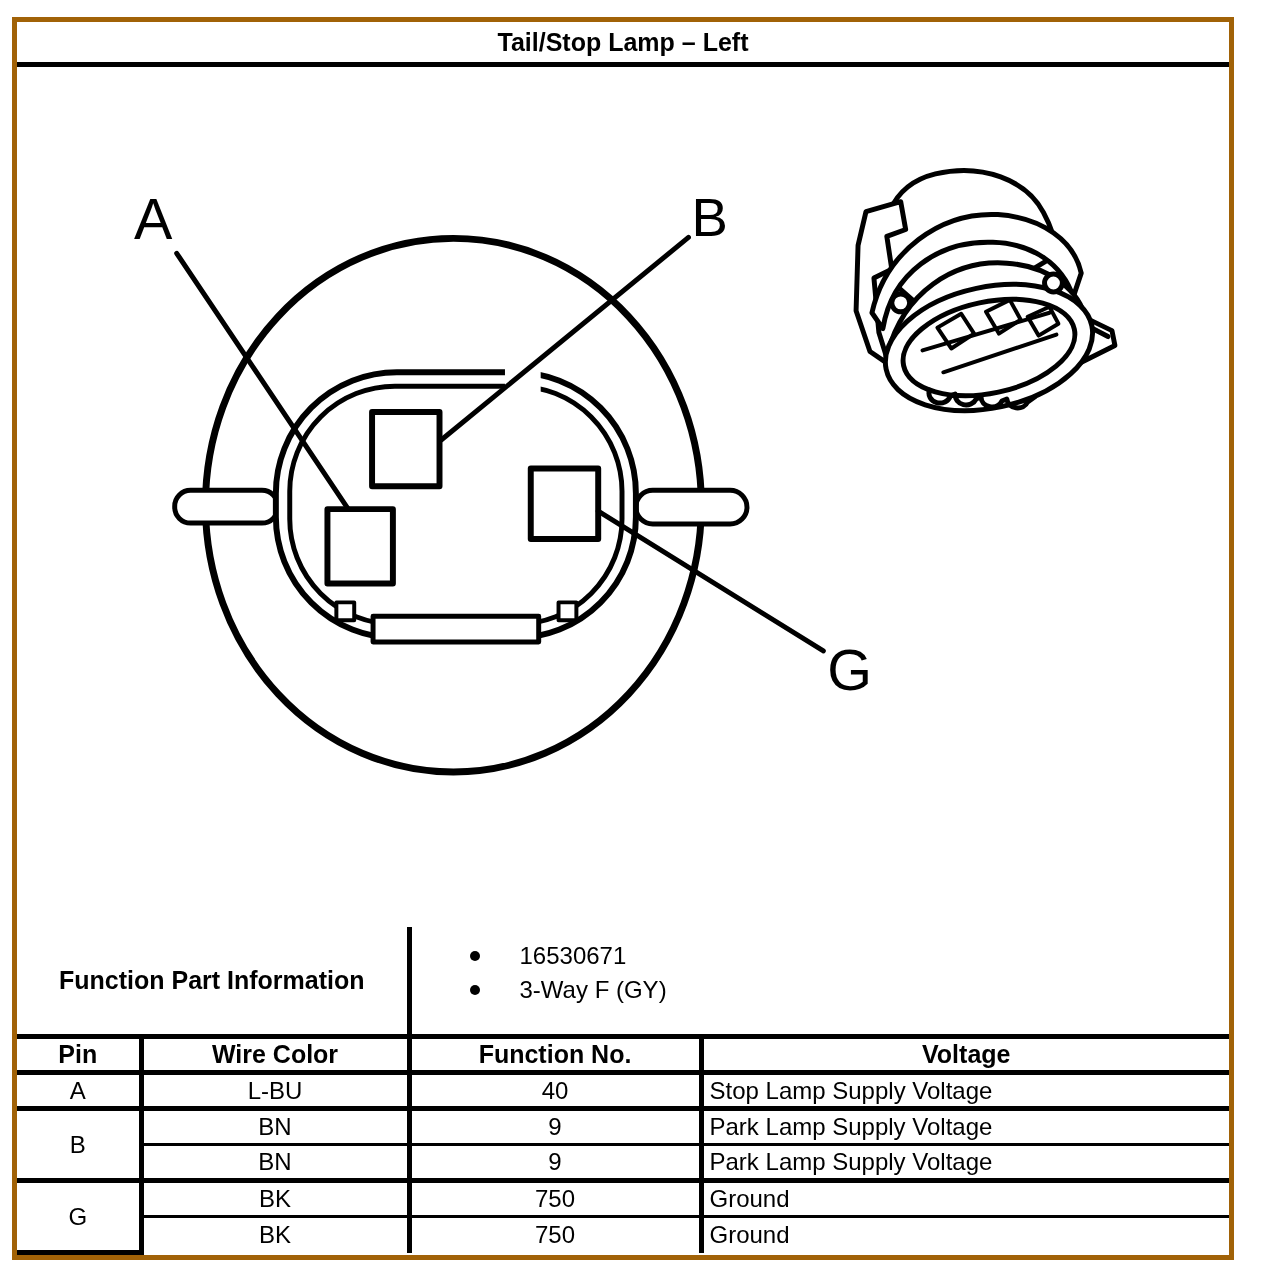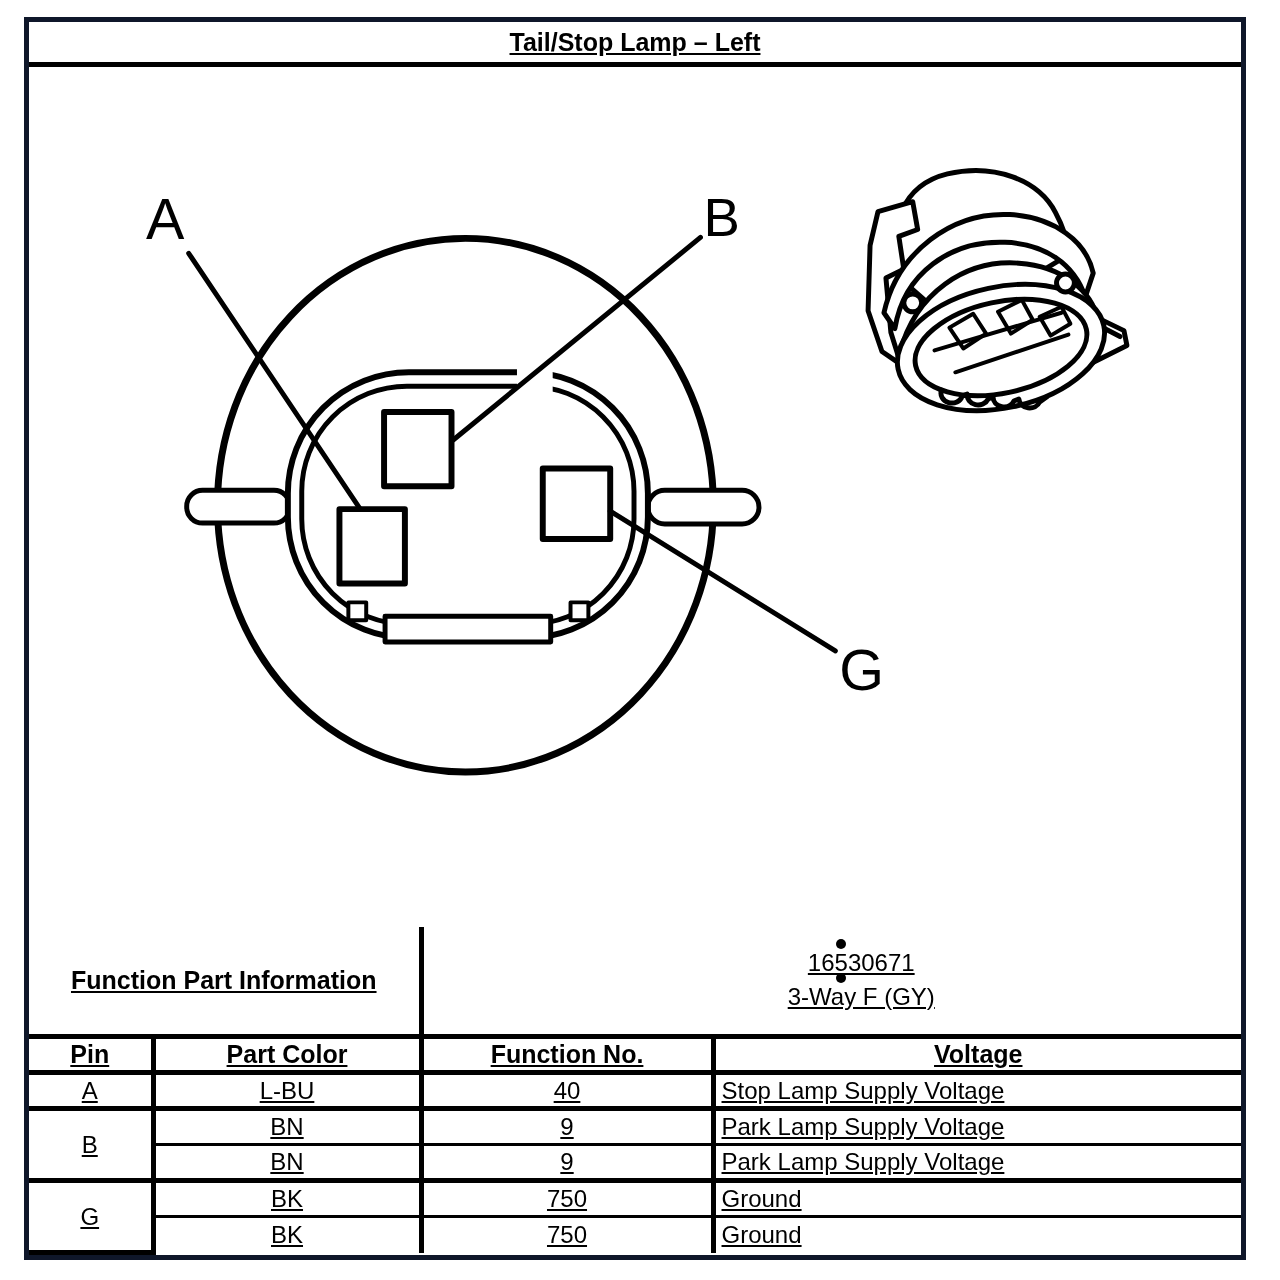--- a/index.html
+++ b/index.html
@@ -5,27 +5,26 @@
   * { box-sizing: border-box; }
   html, body {
     margin: 0; padding: 0;
     width: 1280px; height: 1280px;
     background: #ffffff;
     font-family: "Liberation Sans", sans-serif;
     color: #000;
   }
   .sheet {
     position: absolute;
-    left: 24px; top: 17px;
+    left: 12px; top: 17px;
     width: 1222px; height: 1243px;
-    border: 5px solid #0f172a;
+    border: 5px solid #a16207;
     display: flex;
     flex-direction: column;
     background: #fff;
-    text-decoration: underline;
   }
   .title-bar {
     flex: 0 0 auto;
     height: 45px;
     border-bottom: 5px solid #000;
     display: flex;
     align-items: center;
     justify-content: center;
     font-size: 25px;
     font-weight: bold;
@@ -64,21 +63,20 @@
   tr.hdr-row { height: 36px; margin-left: 36px; }
   tr.data-row { height: 36px; }
   td.cpi-label { font-weight: bold; font-size: 25px; }
   td.cpi-values { vertical-align: top; text-align: left; padding-top: 12px; }
   .bullet-line {
     display: flex;
     align-items: center;
     height: 34px;
     padding-left: 58px;
     font-size: 24px;
-    flex-direction: column;
   }
   .bullet-dot {
     width: 10px; height: 10px;
     border-radius: 50%;
     background: #000;
     margin-right: 40px;
     flex: 0 0 auto;
   }
   td.fn-cell { text-align: left; padding-left: 6px; }
   
@@ -160,21 +158,21 @@
           <span>16530671</span>
         </div>
         <div class="bullet-line">
           <span class="bullet-dot"></span>
           <span>3-Way F (GY)</span>
         </div>
       </td>
     </tr>
     <tr class="hdr-row">
       <th>Pin</th>
-      <th>Part Color</th>
+      <th>Wire Color</th>
       <th>Function No.</th>
       <th>Voltage</th>
     </tr>
     <tr class="data-row">
       <td>A</td>
       <td>L-BU</td>
       <td>40</td>
       <td class="fn-cell">Stop Lamp Supply Voltage</td>
     </tr>
     <tr class="data-row pre-sub">

